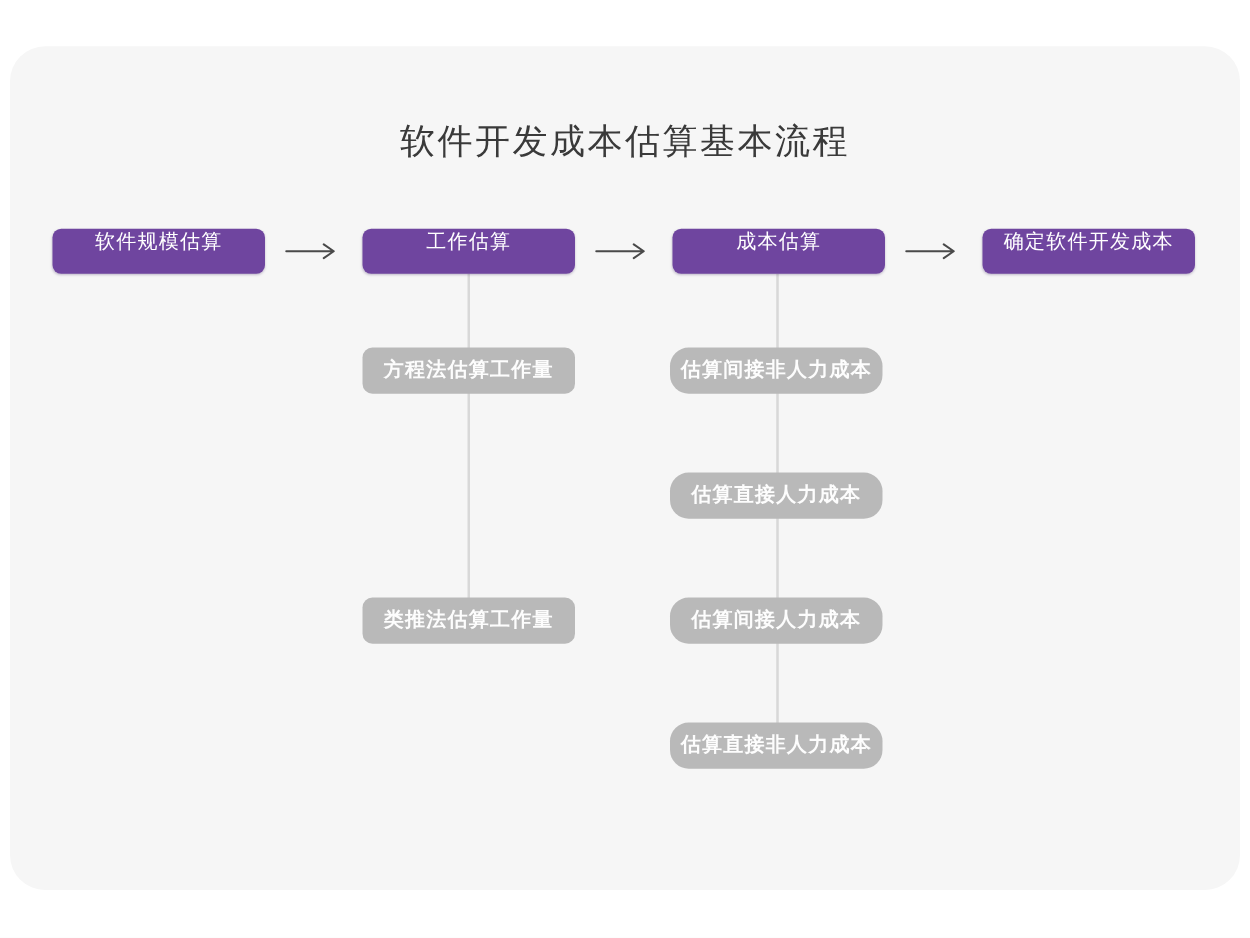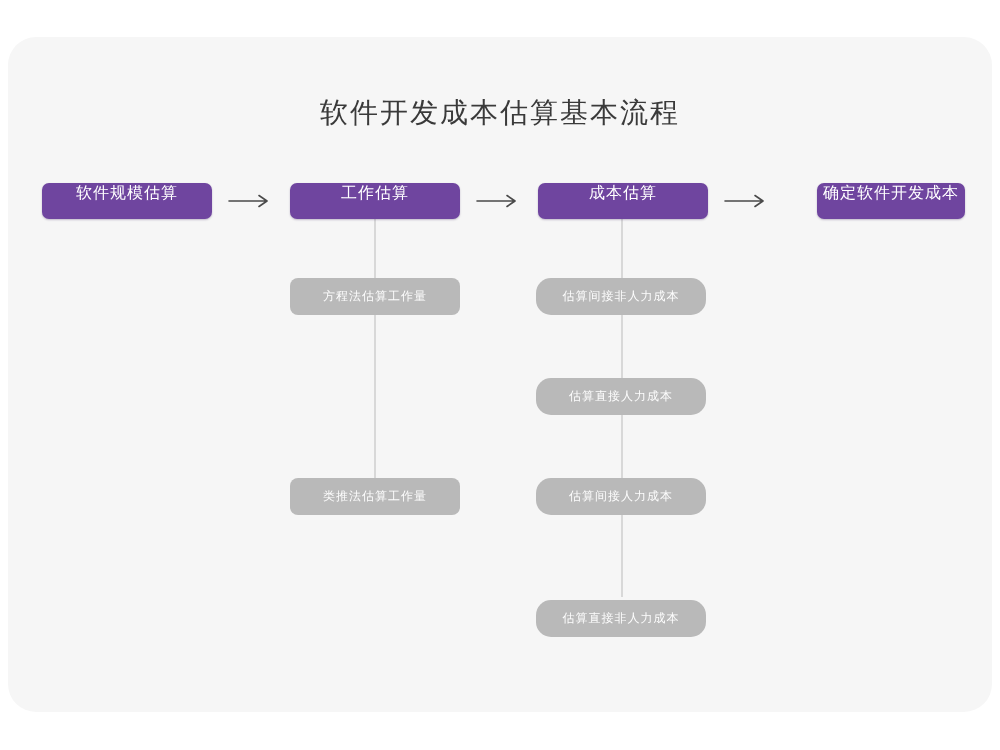--- a/index.html
+++ b/index.html
@@ -46,48 +46,49 @@
     box-shadow: 0 1px 2px rgba(40, 10, 80, 0.25);
     display: flex;
     justify-content: center;
     color: #ffffff;
     font-size: 16px;
     letter-spacing: 1px;
   }
   .stage-1 { left: 42px;  width: 170px; }
   .stage-2 { left: 290px; width: 170px; }
   .stage-3 { left: 538px; width: 170px; }
-  .stage-4 { left: 786px; width: 148px; margin-left: 31px; }
+  .stage-4 { left: 786px; width: 170px; }
   .arrow {
     position: absolute;
     top: 192px;
     width: 46px; height: 18px;
   }
   .arrow-1 { left: 228px; }
   .arrow-2 { left: 476px; }
   .arrow-3 { left: 724px; }
   .sub-box {
     position: absolute;
     width: 170px;
     height: 37px;
     background: #b9b9b9;
     border-radius: 8px;
     display: flex;
     align-items: center;
     justify-content: center;
     color: #fdfdfd;
-    font-size: 12px;
+    font-size: 16px;
     letter-spacing: 1px;
+    font-weight: bold;
   }
   .col-work { left: 290px; }
   .col-cost { left: 536px; border-radius: 15px; }
   .row-1 { top: 278px; }
   .row-2 { top: 378px; }
   .row-3 { top: 478px; }
-  .row-4 { top: 600px; }
+  .row-4 { top: 578px; }
 </style>
 </head>
 <body>
 
 <div class="stage-wrap">
 
   <div class="card"></div>
 
   <div class="diagram-title">软件开发成本估算基本流程</div>
 

